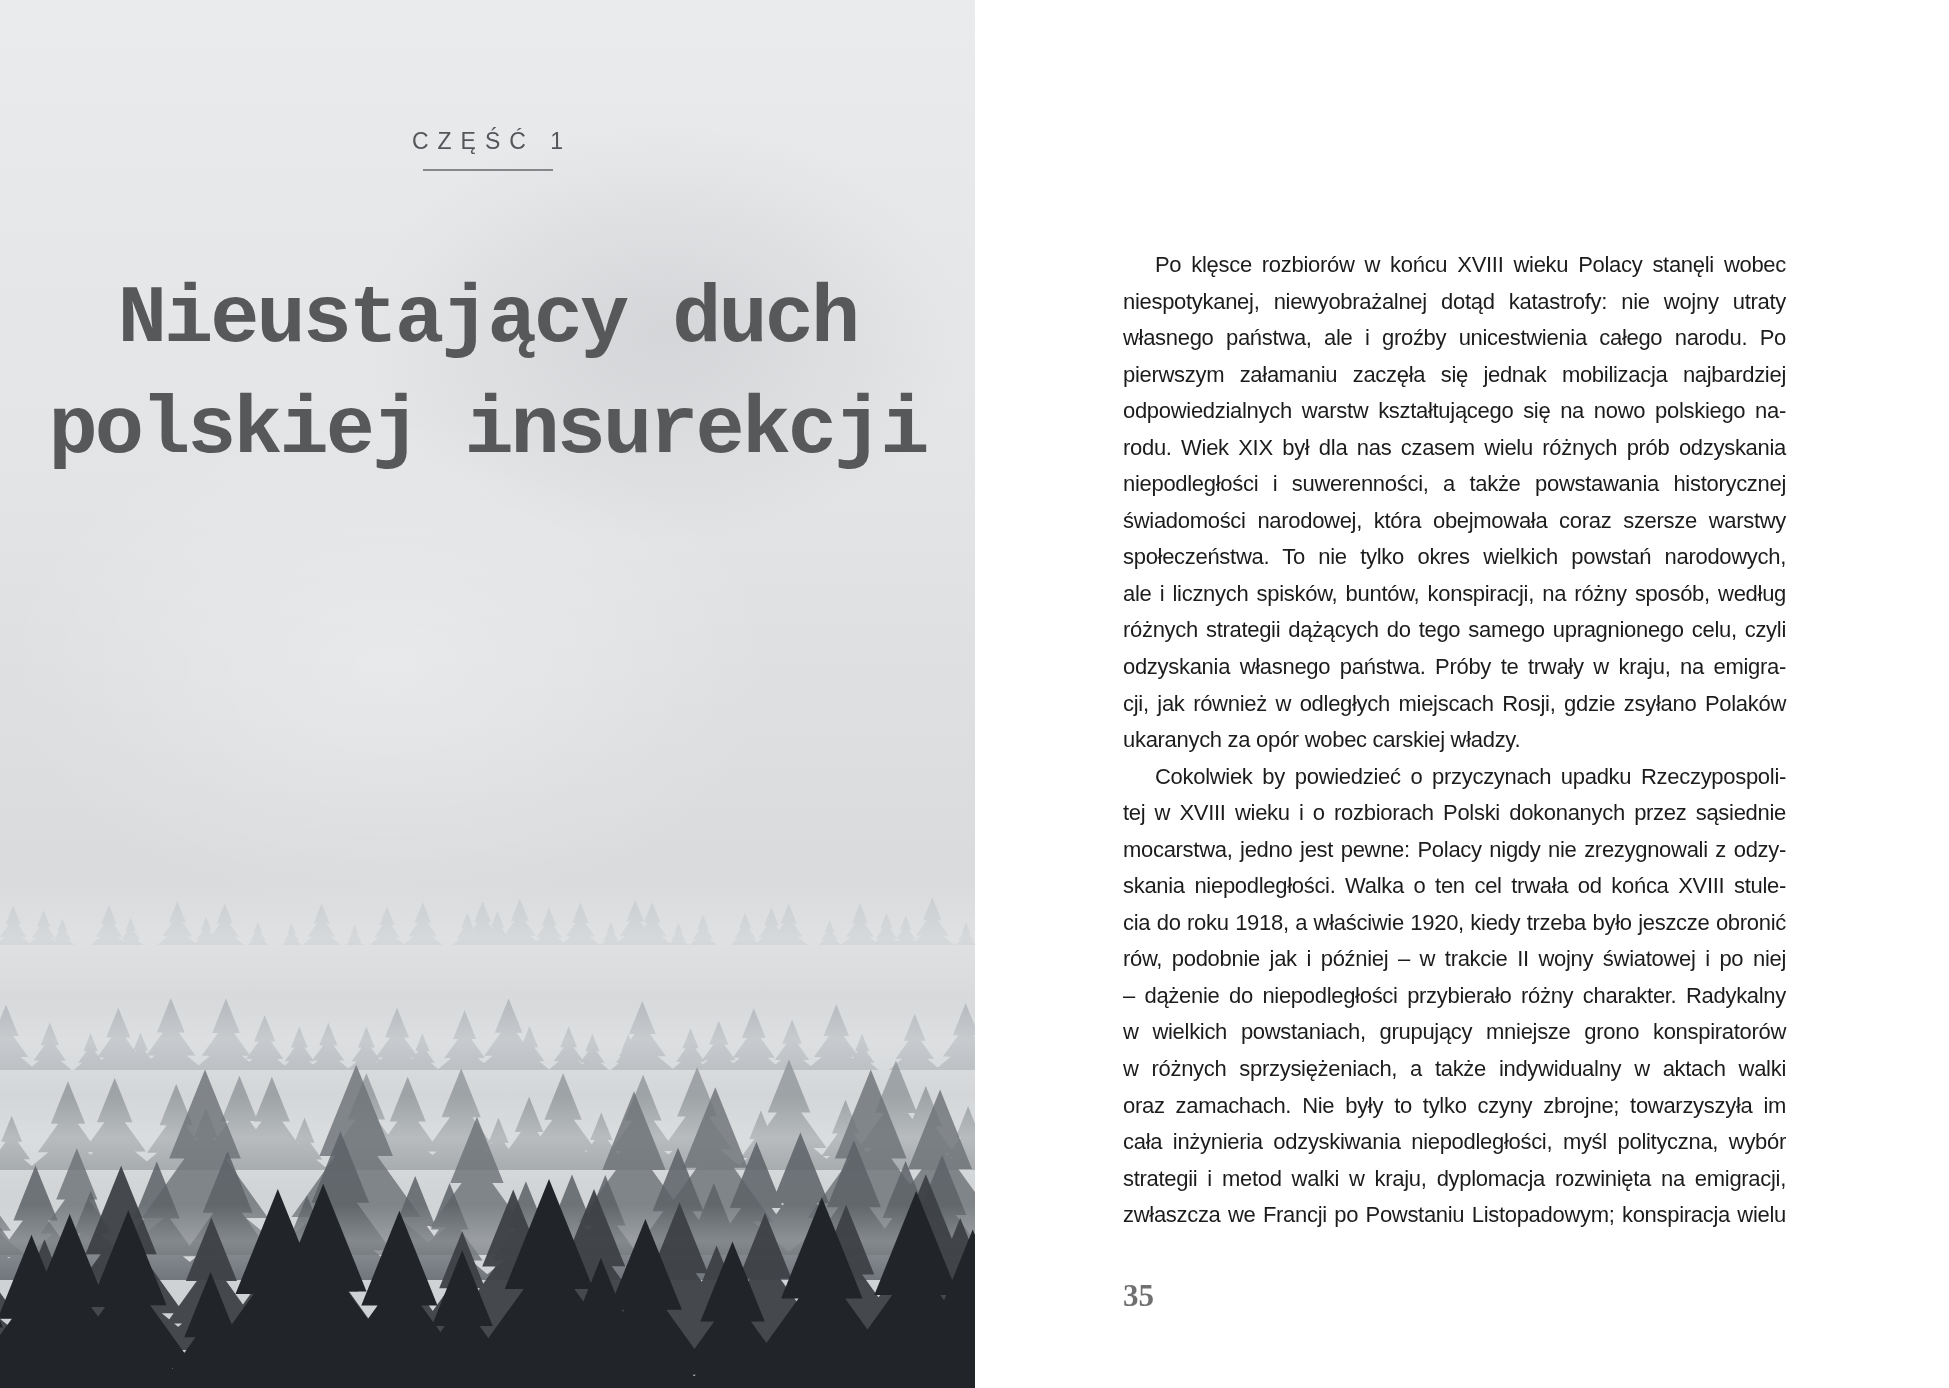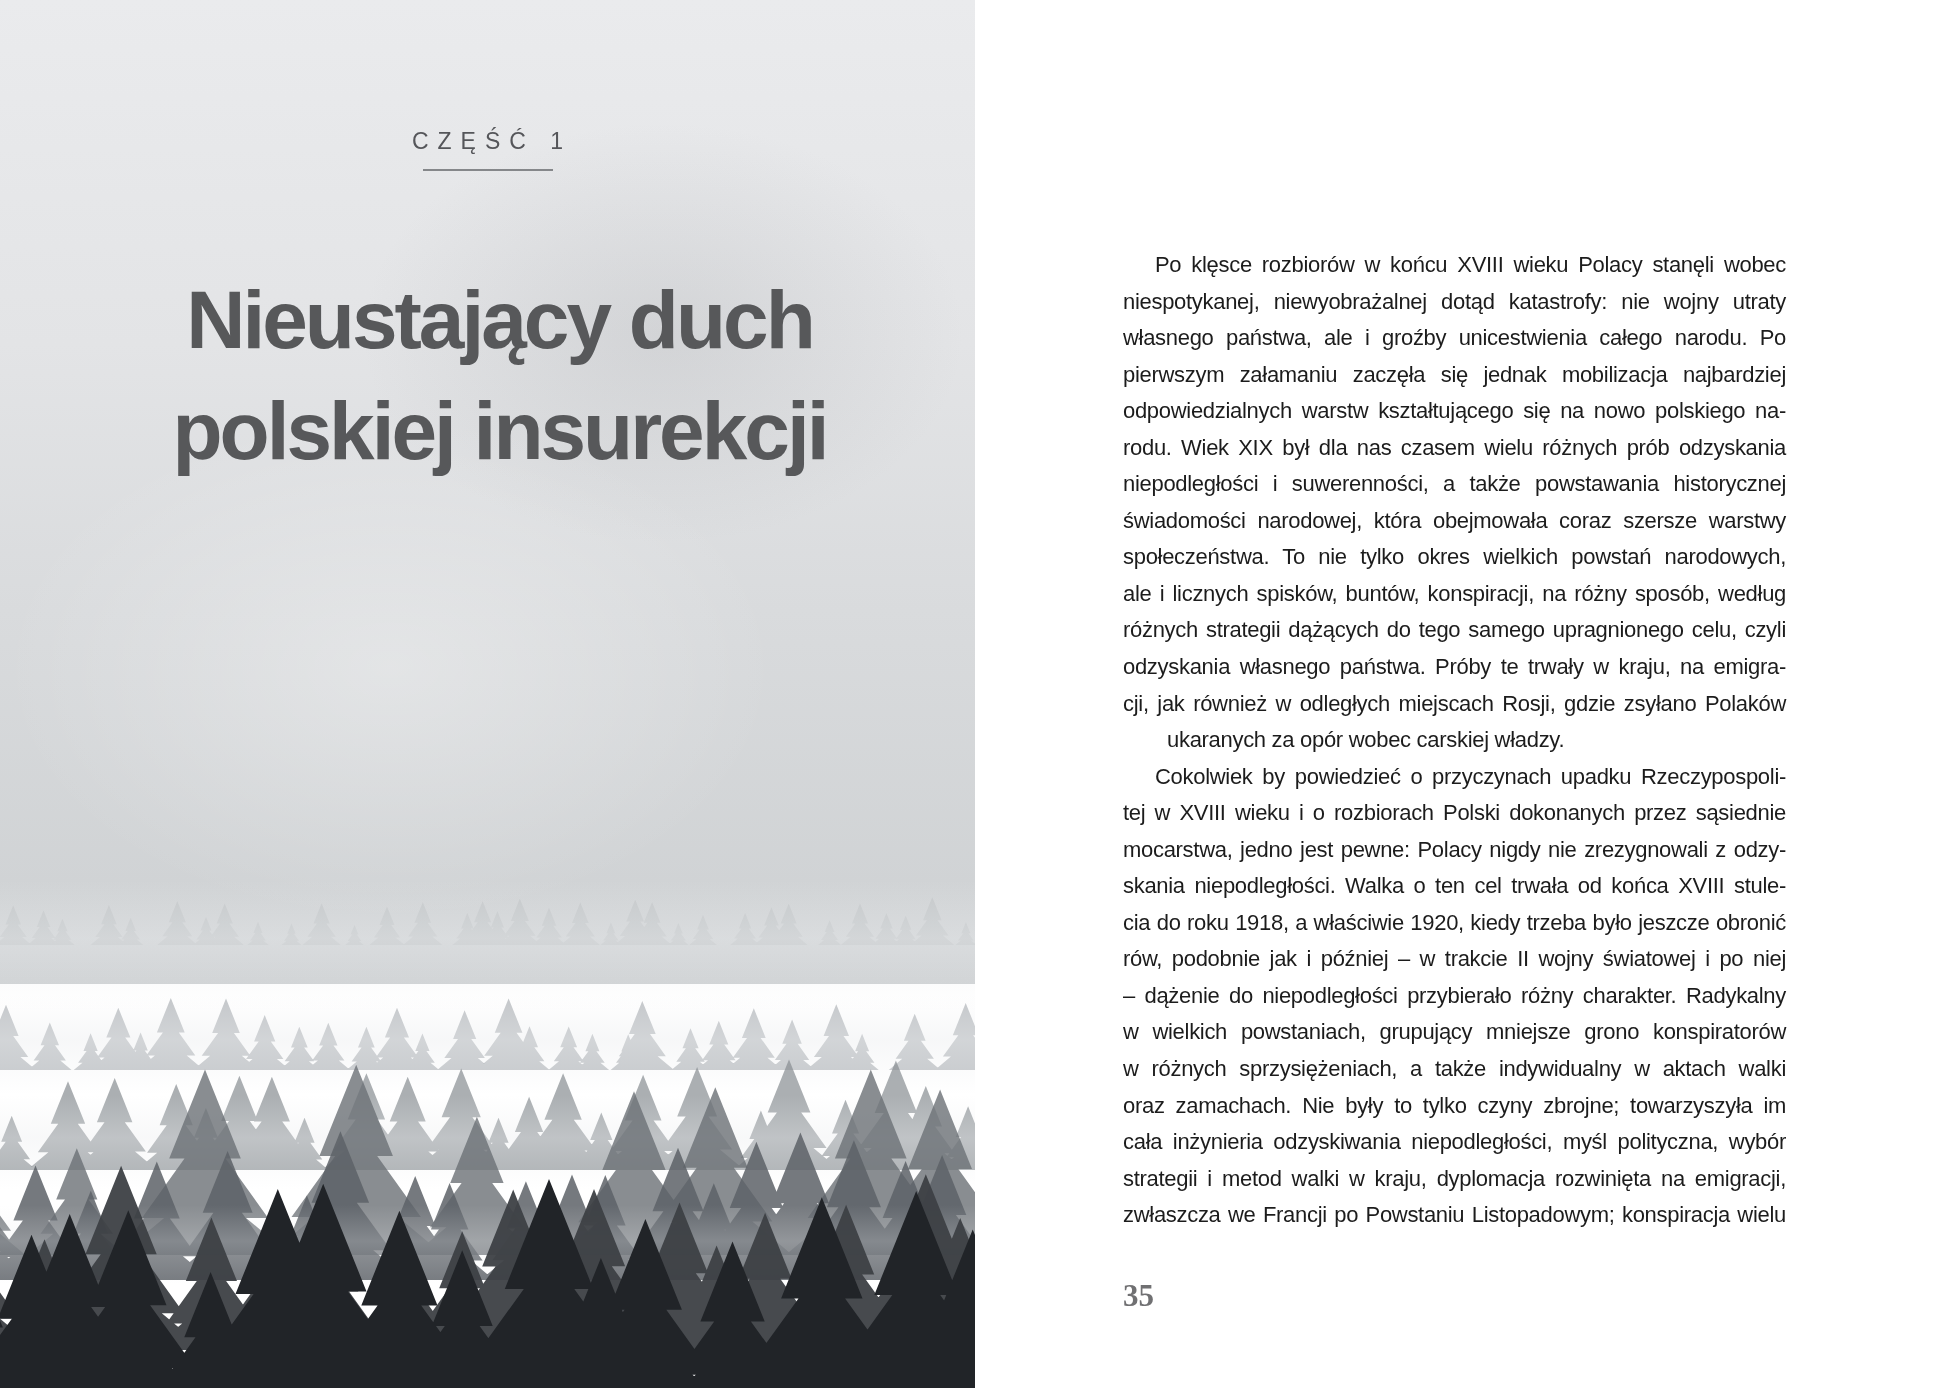--- a/index.html
+++ b/index.html
@@ -2,58 +2,58 @@
 <html><head>
 <meta charset="utf-8">
 <style>
   html,body{margin:0;padding:0;background:#ffffff;}
   #spread{
     position:relative;width:1949px;height:1388px;overflow:hidden;
     font-family:"Liberation Serif",serif;
   }
   
   .page-left{
-    position:absolute;left:0;top:0;width:975px;height:984px;
+    position:absolute;left:0;top:0;width:975px;height:1388px;
     background:linear-gradient(180deg,#eaebed 0%,#e3e4e6 35%,#d9dbdd 62%,#cdd0d2 100%);
   }
   .page-left .wash{
     position:absolute;left:0;top:0;width:975px;height:1388px;
     background:
       radial-gradient(ellipse 430px 300px at 68% 24%, rgba(150,153,157,0.22), rgba(150,153,157,0) 70%),
       radial-gradient(ellipse 520px 340px at 40% 48%, rgba(255,255,255,0.30), rgba(255,255,255,0) 75%);
   }
   svg.forest{position:absolute;left:0;top:0;display:block;}
   .part-label{
     position:absolute;left:0;top:128px;width:975px;text-align:center;
     font-family:"Liberation Sans",sans-serif;font-size:23px;font-weight:400;
     letter-spacing:9px;color:#55565a;text-indent:9px;
   }
   .part-underline{
     position:absolute;left:423px;top:169px;width:130px;height:2px;background:#85878a;
   }
   .chapter-title{
-    position:absolute;left:12px;top:264px;width:975px;text-align:center;
-    font-family:Liberation Sans, sans-serif;font-weight:700;
+    position:absolute;left:0;top:264px;width:975px;text-align:center;
+    font-family:Liberation Mono, monospace;font-weight:700;
     font-size:82px;line-height:111px;letter-spacing:-3px;color:#57585a;margin:0;
   }
   
   .page-right{
     position:absolute;left:975px;top:0;width:974px;height:1388px;background:#ffffff;
   }
   .body-text{
     position:absolute;left:148px;top:247px;width:663px;
     font-family:Liberation Sans, sans-serif;font-size:22px;letter-spacing:-0.3px;
     color:#1c1c1c;
   }
   .body-text .line{
     height:36.55px;line-height:36.55px;white-space:nowrap;
     text-align:justify;text-align-last:justify;
   }
   .body-text .line.indent{text-indent:32px;}
-  .body-text .line.noj{text-align:left;text-align-last:left;margin-left:44px;}
+  .body-text .line.noj{text-align:left;text-align-last:left;}
   .page-number{
     position:absolute;left:148px;top:1278px;width:663px;text-align:left;
     font-family:"Liberation Serif",serif;font-size:31px;font-weight:700;color:#707072;
   }
 </style>
 </head>
 <body>
 
 <div id="spread">
 

